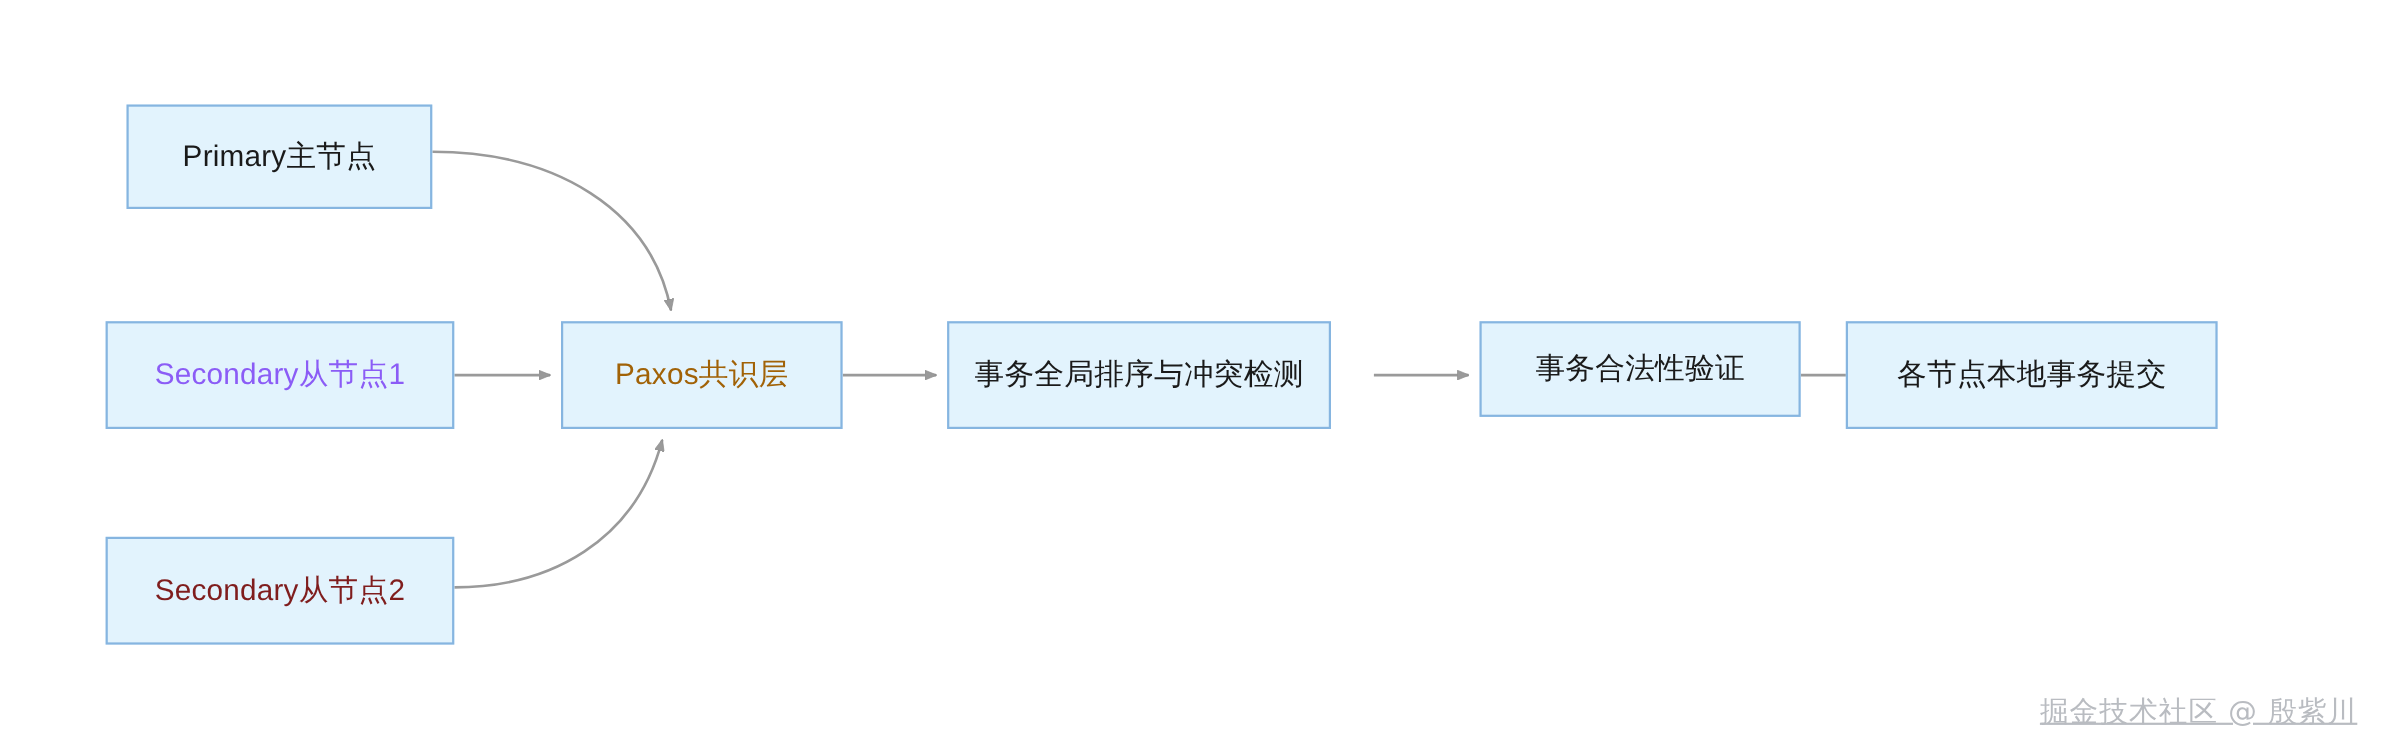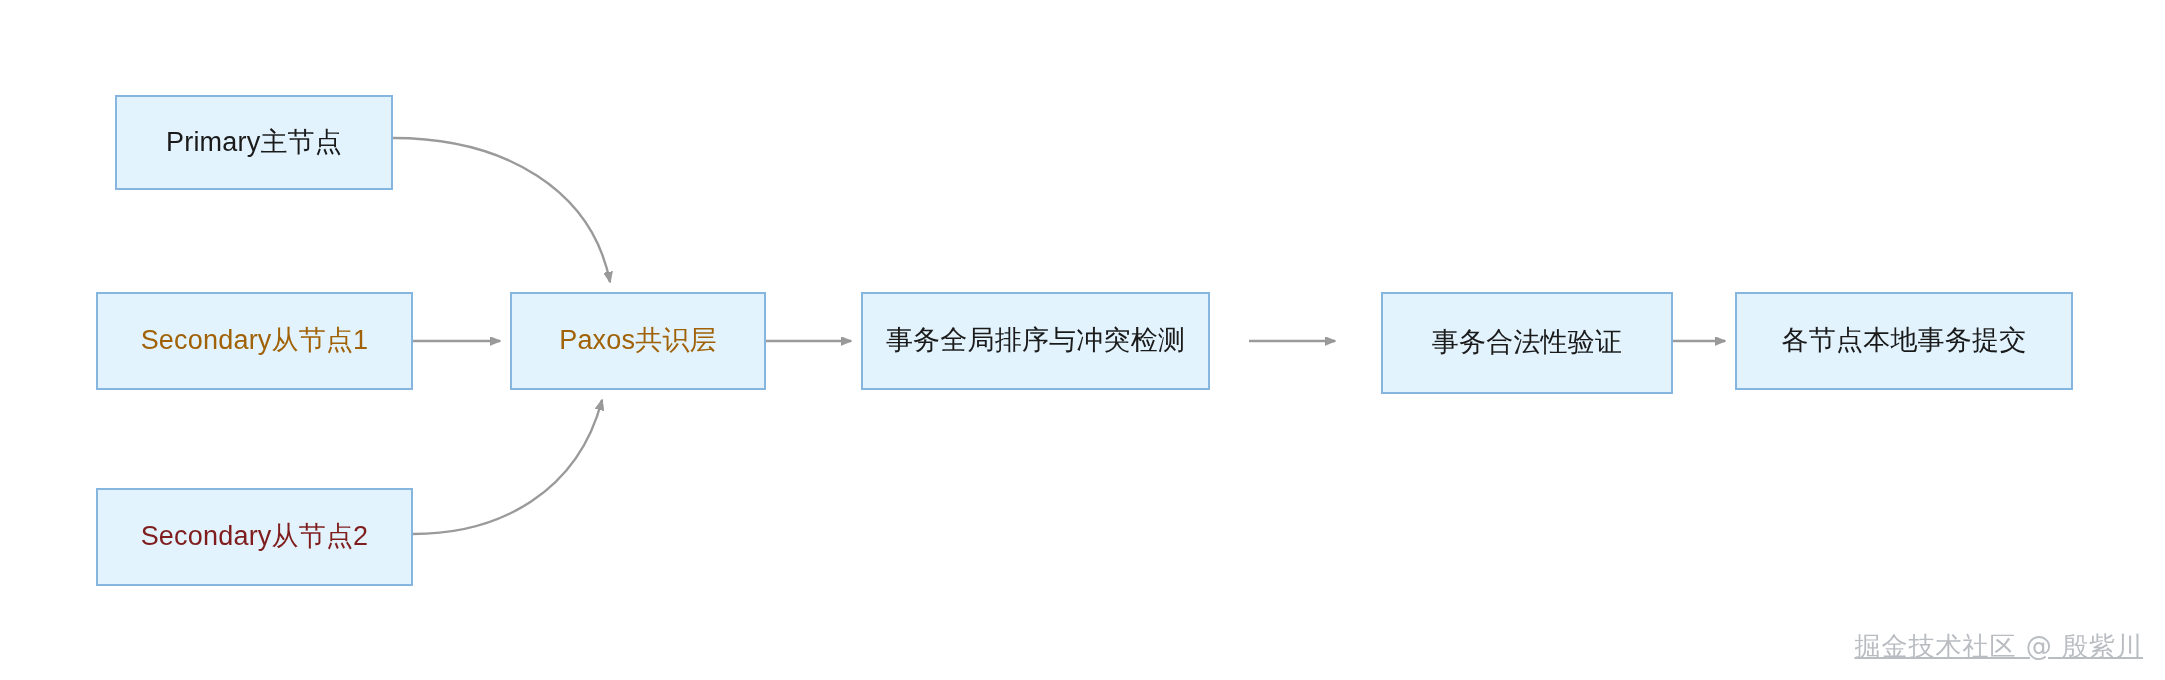--- a/index.html
+++ b/index.html
@@ -79,37 +79,37 @@
 
     <path d="M 1249 341 L 1335 341" fill="none" stroke="#9a9a9a" stroke-width="2.4" marker-end="url(#arrowhead)"></path>
 
     <path d="M 1637 341 L 1725 341" fill="none" stroke="#9a9a9a" stroke-width="2.4" marker-end="url(#arrowhead)"></path>
   </svg>
 
   <div class="node" id="node-primary" style="left: 115px; top: 95px; width: 278px; height: 95px; background: rgb(226, 243, 253); border-color: rgb(134, 181, 224); color: rgb(26, 26, 26);">
     <span class="node-label">Primary主节点</span>
   </div>
 
-  <div class="node" id="node-secondary1" style="left: 96px; top: 292px; width: 317px; height: 98px; background: rgb(226, 243, 253); border-color: rgb(134, 181, 224); color: #a16207;">
+  <div class="node" id="node-secondary1" style="left: 96px; top: 292px; width: 317px; height: 98px; background: rgb(226, 243, 253); border-color: rgb(134, 181, 224); color: #8b5cf6;">
     <span class="node-label">Secondary从节点1</span>
   </div>
 
   <div class="node" id="node-paxos" style="left: 510px; top: 292px; width: 256px; height: 98px; background: rgb(226, 243, 253); border-color: rgb(134, 181, 224); color: #a16207;">
     <span class="node-label">Paxos共识层</span>
   </div>
 
   <div class="node" id="node-ordering" style="left: 861px; top: 292px; width: 349px; height: 98px; background: rgb(226, 243, 253); border-color: rgb(134, 181, 224); color: rgb(26, 26, 26);">
     <span class="node-label">事务全局排序与冲突检测</span>
   </div>
 
-  <div class="node" id="node-validate" style="left: 1345px; top: 292px; width: 292px; height: 102px; background: rgb(226, 243, 253); border-color: rgb(134, 181, 224); color: rgb(26, 26, 26); margin-left: 36px;">
+  <div class="node" id="node-validate" style="left: 1345px; top: 292px; width: 292px; height: 87px; background: rgb(226, 243, 253); border-color: rgb(134, 181, 224); color: rgb(26, 26, 26);">
     <span class="node-label">事务合法性验证</span>
   </div>
 
-  <div class="node" id="node-commit" style="left: 1735px; top: 292px; width: 338px; height: 98px; background: rgb(226, 243, 253); border-color: rgb(134, 181, 224); color: rgb(26, 26, 26);">
+  <div class="node" id="node-commit" style="left: 1678px; top: 292px; width: 338px; height: 98px; background: rgb(226, 243, 253); border-color: rgb(134, 181, 224); color: rgb(26, 26, 26);">
     <span class="node-label">各节点本地事务提交</span>
   </div>
 
   <div class="node" id="node-secondary2" style="left: 96px; top: 488px; width: 317px; height: 98px; background: rgb(226, 243, 253); border-color: rgb(134, 181, 224); color: #7f1d1d;">
     <span class="node-label">Secondary从节点2</span>
   </div>
 
   <div id="watermark" style="color: rgb(185, 188, 193); text-decoration: underline;">掘金技术社区 @ 殷紫川</div>
 
 </div>

